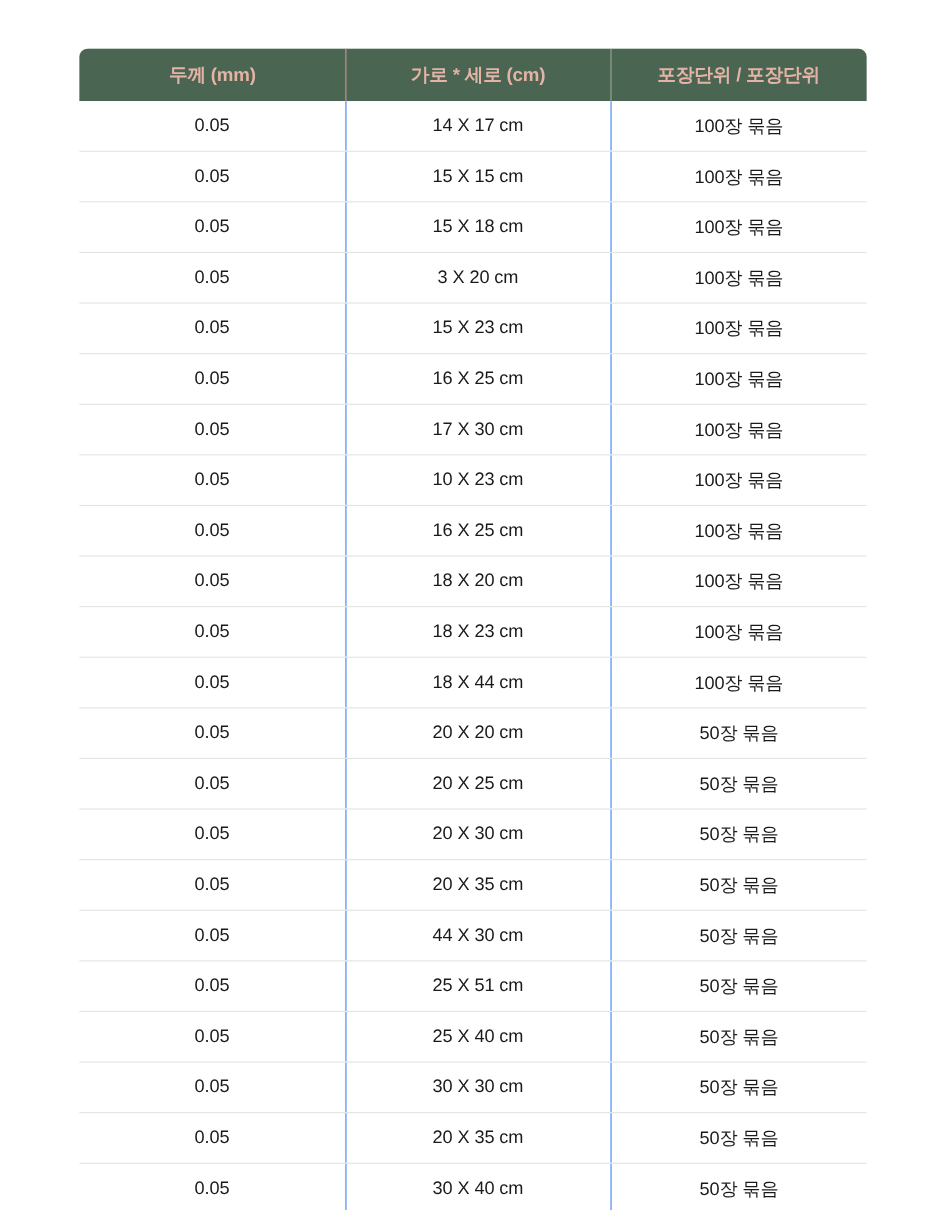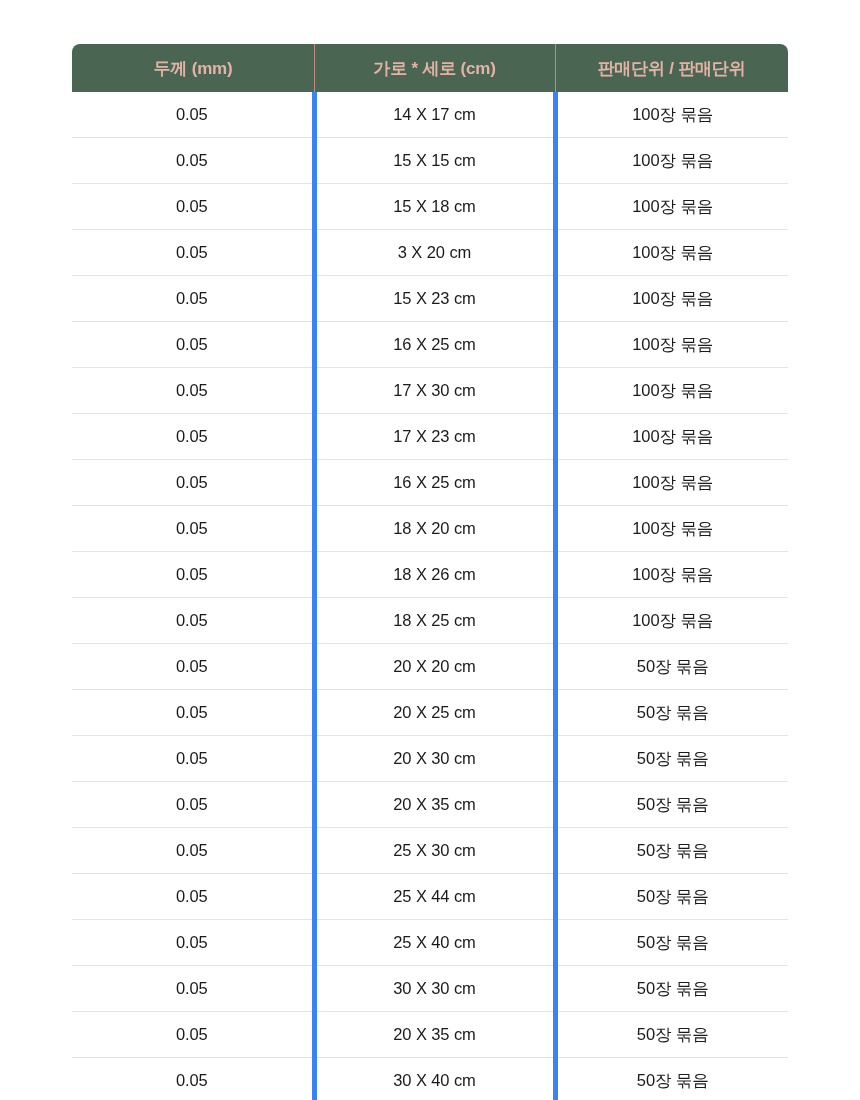--- a/index.html
+++ b/index.html
@@ -57,41 +57,41 @@
     padding: 0;
     text-align: center;
     vertical-align: middle;
     font-size: 16.5px;
     color: #1a1a1a;
     letter-spacing: -0.1px;
     border-bottom: 1px solid #e3e3e3;
     background: #ffffff;
   }
   tbody td.div-left {
-    border-left: 5px solid #3b82f6;
+    border-left: 1px solid #3b82f6;
   }
   tbody tr:last-child td {
     border-bottom: 1px solid #e3e3e3;
   }
 </style>
 </head>
 <body>
 
 <div id="spec-table-wrap">
   <table class="spec-table">
     <colgroup>
       <col class="c-thickness">
       <col class="c-size">
       <col class="c-unit">
     </colgroup>
     <thead>
       <tr>
         <th>두께 (mm)</th>
         <th class="div-left">가로 * 세로 (cm)</th>
-        <th class="div-left">판매단위 / 판매단위</th>
+        <th class="div-left">포장단위 / 포장단위</th>
       </tr>
     </thead>
     <tbody id="spec-table-body">
         <tr>
           <td>0.05</td>
           <td class="div-left">14 X 17 cm</td>
           <td class="div-left">100장 묶음</td>
         </tr>
         <tr>
           <td>0.05</td>
@@ -118,41 +118,41 @@
           <td class="div-left">16 X 25 cm</td>
           <td class="div-left">100장 묶음</td>
         </tr>
         <tr>
           <td>0.05</td>
           <td class="div-left">17 X 30 cm</td>
           <td class="div-left">100장 묶음</td>
         </tr>
         <tr>
           <td>0.05</td>
-          <td class="div-left">17 X 23 cm</td>
+          <td class="div-left">10 X 23 cm</td>
           <td class="div-left">100장 묶음</td>
         </tr>
         <tr>
           <td>0.05</td>
           <td class="div-left">16 X 25 cm</td>
           <td class="div-left">100장 묶음</td>
         </tr>
         <tr>
           <td>0.05</td>
           <td class="div-left">18 X 20 cm</td>
           <td class="div-left">100장 묶음</td>
         </tr>
         <tr>
           <td>0.05</td>
-          <td class="div-left">18 X 26 cm</td>
-          <td class="div-left">100장 묶음</td>
-        </tr>
-        <tr>
-          <td>0.05</td>
-          <td class="div-left">18 X 25 cm</td>
+          <td class="div-left">18 X 23 cm</td>
+          <td class="div-left">100장 묶음</td>
+        </tr>
+        <tr>
+          <td>0.05</td>
+          <td class="div-left">18 X 44 cm</td>
           <td class="div-left">100장 묶음</td>
         </tr>
         <tr>
           <td>0.05</td>
           <td class="div-left">20 X 20 cm</td>
           <td class="div-left">50장 묶음</td>
         </tr>
         <tr>
           <td>0.05</td>
           <td class="div-left">20 X 25 cm</td>
@@ -163,26 +163,26 @@
           <td class="div-left">20 X 30 cm</td>
           <td class="div-left">50장 묶음</td>
         </tr>
         <tr>
           <td>0.05</td>
           <td class="div-left">20 X 35 cm</td>
           <td class="div-left">50장 묶음</td>
         </tr>
         <tr>
           <td>0.05</td>
-          <td class="div-left">25 X 30 cm</td>
-          <td class="div-left">50장 묶음</td>
-        </tr>
-        <tr>
-          <td>0.05</td>
-          <td class="div-left">25 X 44 cm</td>
+          <td class="div-left">44 X 30 cm</td>
+          <td class="div-left">50장 묶음</td>
+        </tr>
+        <tr>
+          <td>0.05</td>
+          <td class="div-left">25 X 51 cm</td>
           <td class="div-left">50장 묶음</td>
         </tr>
         <tr>
           <td>0.05</td>
           <td class="div-left">25 X 40 cm</td>
           <td class="div-left">50장 묶음</td>
         </tr>
         <tr>
           <td>0.05</td>
           <td class="div-left">30 X 30 cm</td>

